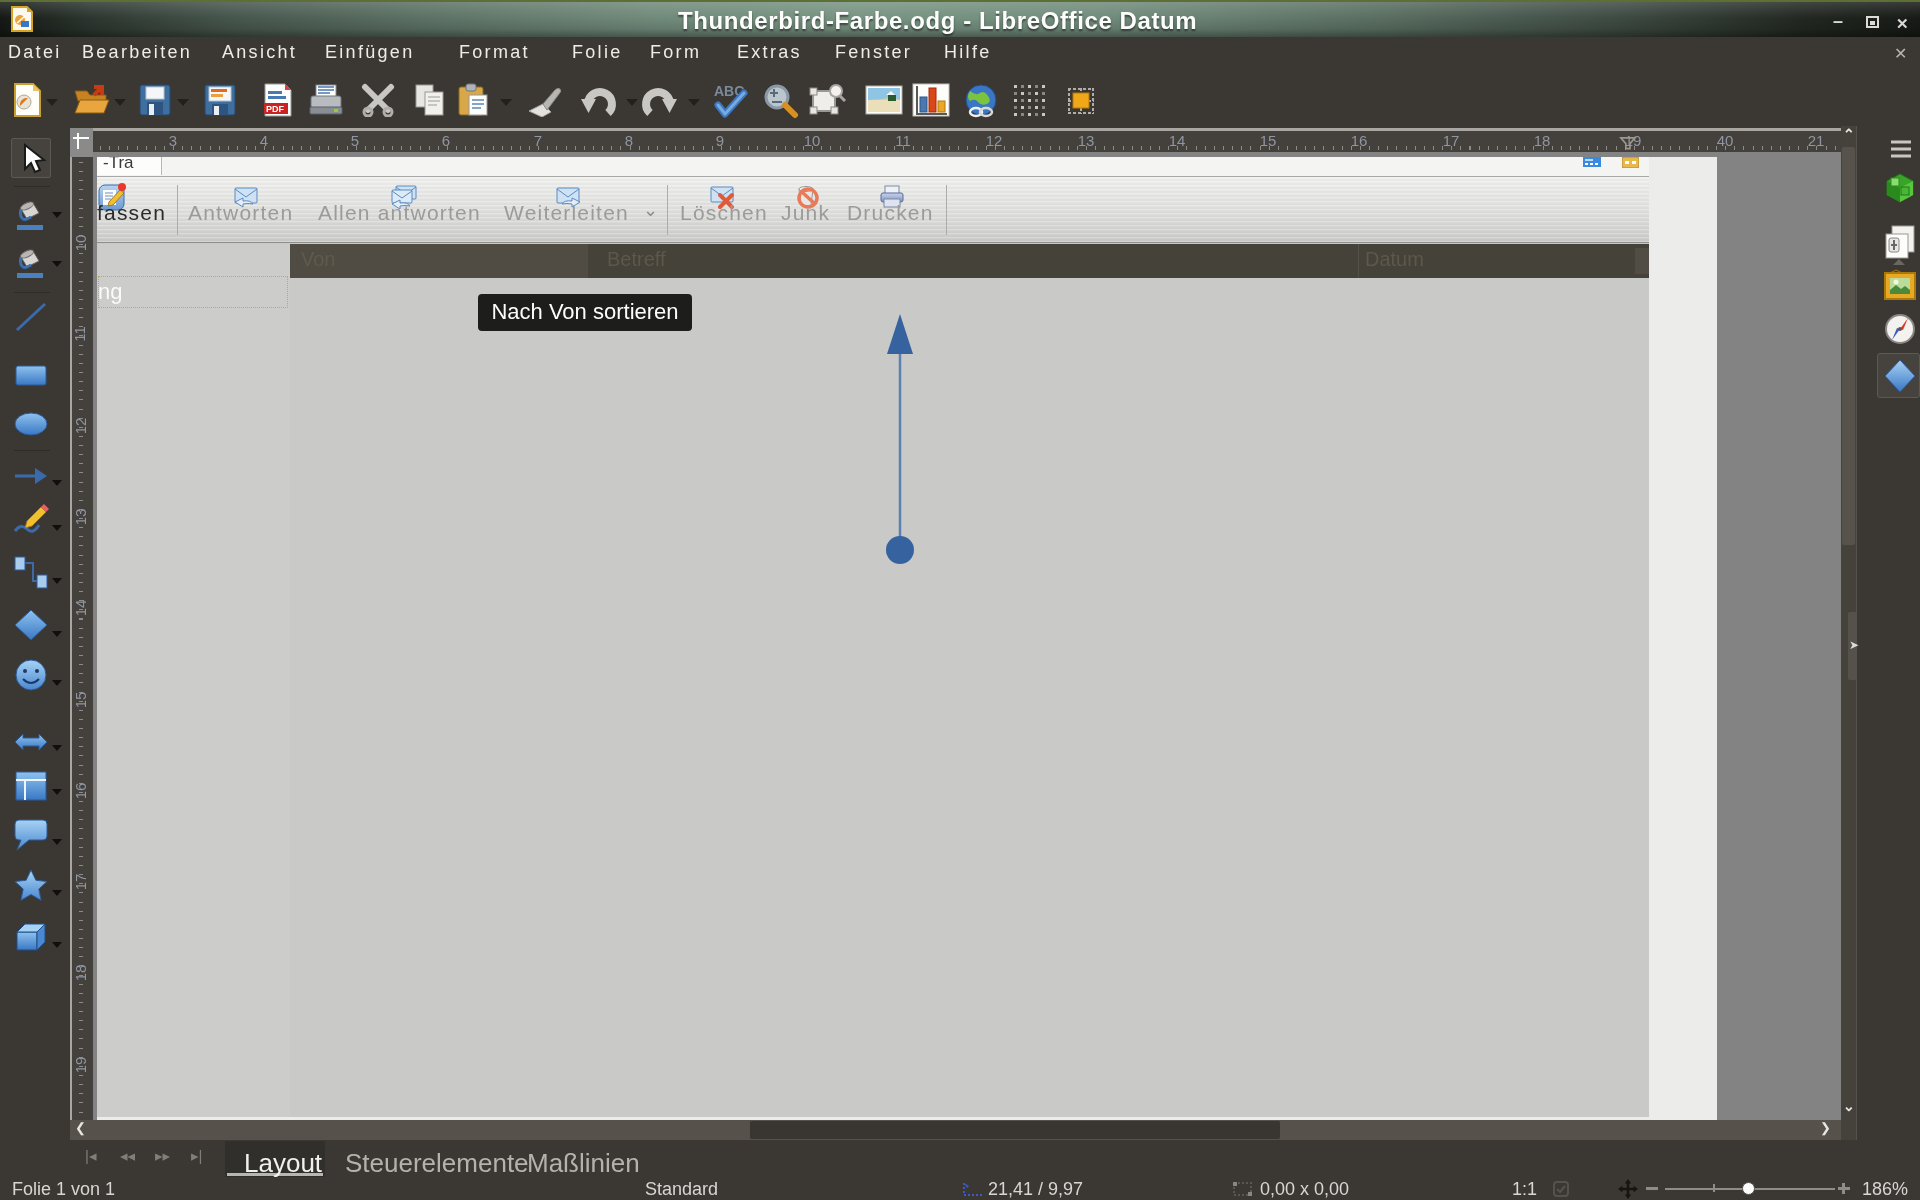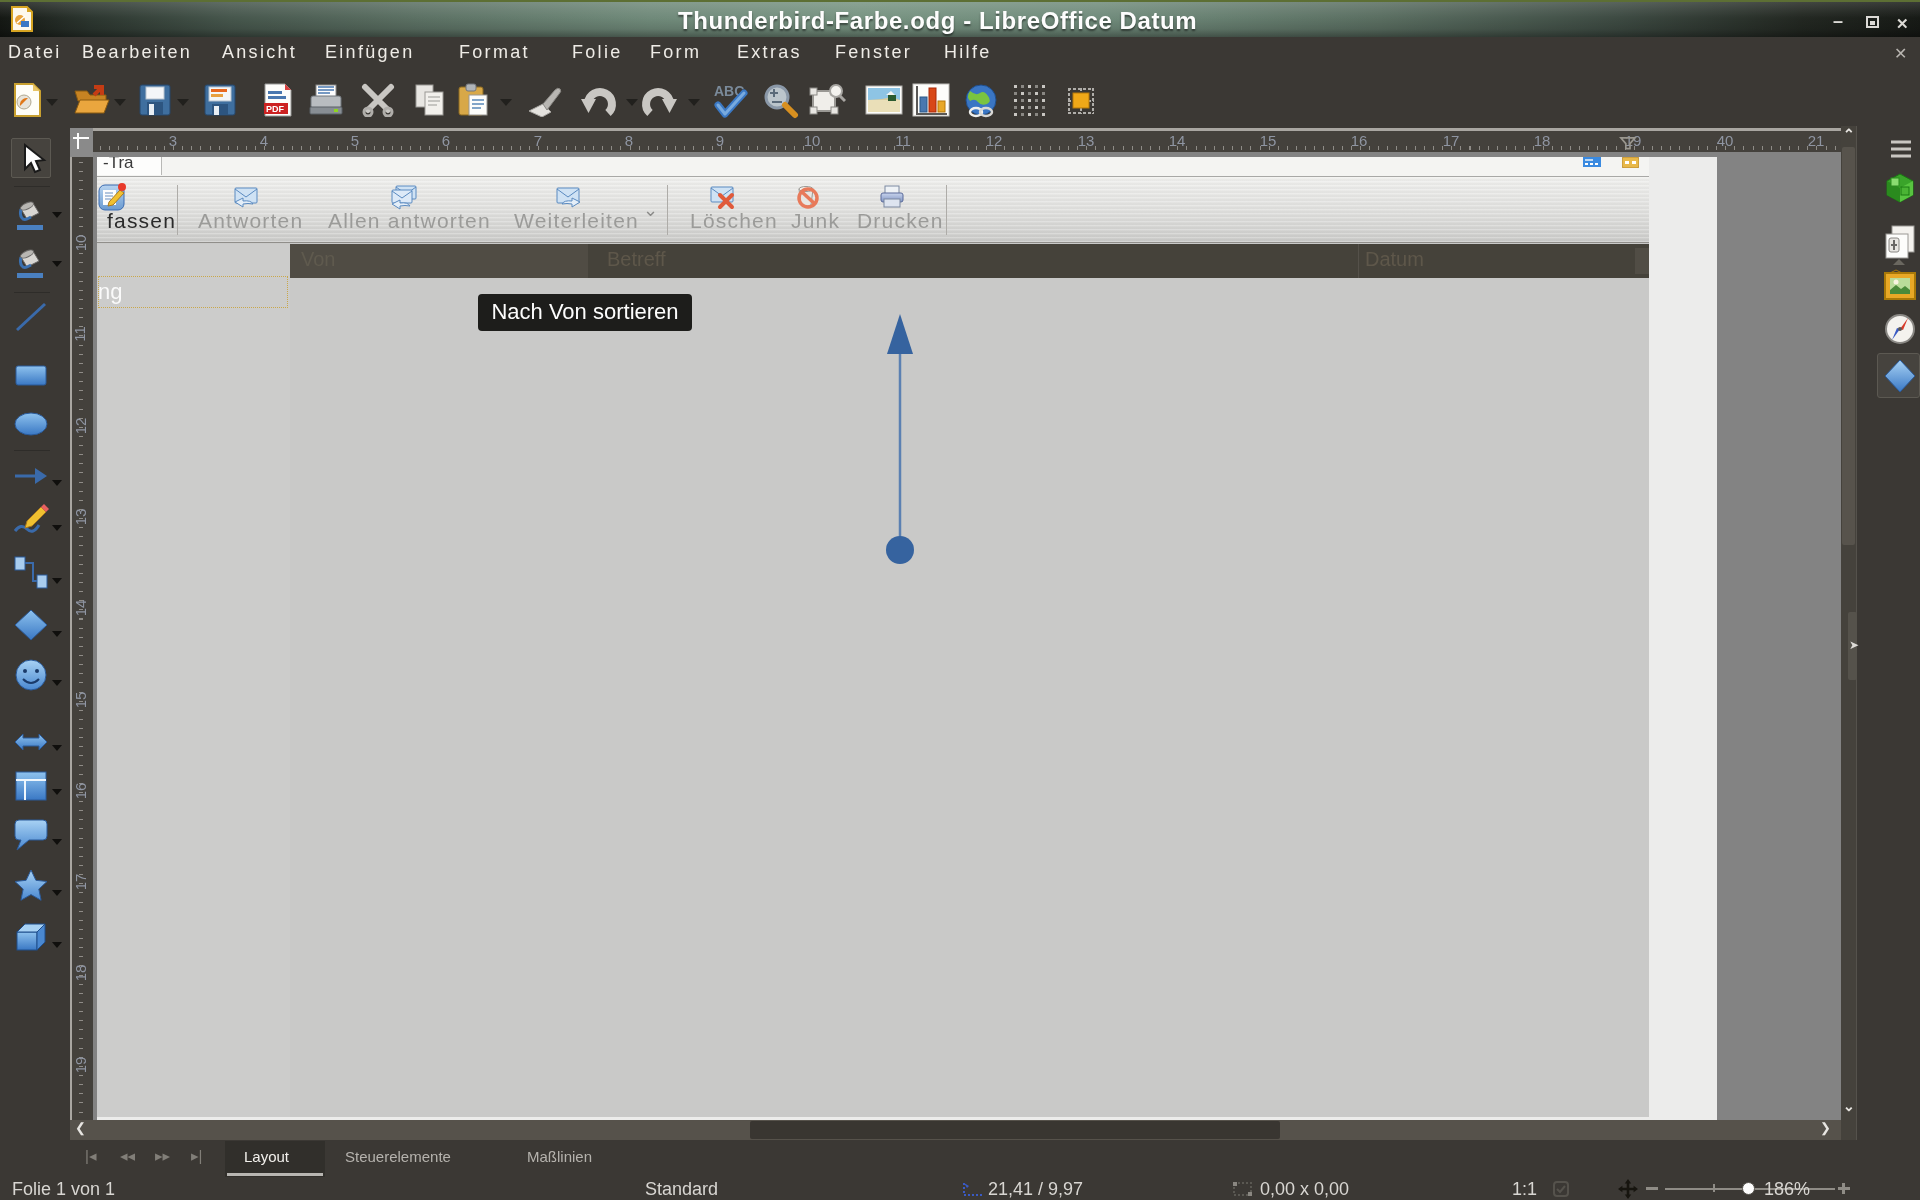--- a/index.html
+++ b/index.html
@@ -38,32 +38,32 @@
 .ldd { position:absolute; left:52px; width:0; height:0; border-left:5px solid transparent; border-right:5px solid transparent; border-top:6px solid #100f0d; }
 #selbox { position:absolute; left:11px; top:12px; width:40px; height:40px; background:#46433e; border:1px solid #5c5952; border-radius:2px; }
 #vscroll { position:absolute; left:1841px; top:126px; width:15px; height:1014px; background:#45423c; }
 #vthumb { position:absolute; left:1842px; top:147px; width:13px; height:398px; background:#57534c; border-radius:2px; }
 #sidebar { position:absolute; left:1856px; top:126px; width:64px; height:1014px; background:#3b3834; border-left:1px solid #55524c; }
 #sidebar svg { position:absolute; left:28px; }
 #hscroll { position:absolute; left:70px; top:1120px; width:1771px; height:20px; background:#56524b; }
 #hthumb { position:absolute; left:750px; top:1121px; width:530px; height:18px; background:#393631; border-radius:2px; }
 #tabbar { position:absolute; left:0; top:1140px; width:1920px; height:37px; background:#3b3834; }
 #statusbar { position:absolute; left:0; top:1177px; width:1920px; height:23px; background:#3b3834; color:#d8d6d2; font-size:18px; }
-.tabtxt { position:absolute; top:8px; font-size:15px; color:#b5b2ad; }
+.tabtxt { position:absolute; top:8px; font-size:26px; color:#b5b2ad; }
 .navg { position:absolute; top:7px; font-size:15px; color:#817e78; }
 
 #tabrow { position:absolute; left:0; top:0; width:1552px; height:19px; background:#f4f4f2; }
 #tbtab { position:absolute; left:0; top:0; width:65px; height:18px; background:#fdfdfc; border-right:1px solid #b8b8b6; }
 #tbtoolbar { position:absolute; left:0; top:19px; width:1552px; height:67px;
   background:
    repeating-linear-gradient(180deg, rgba(255,255,255,.20) 0 1px, rgba(255,255,255,0) 1px 2px, rgba(0,0,0,.025) 2px 4px),
    linear-gradient(180deg, #f0f0ee 0, #eaeae8 12px, #e0e0de 34px, #d4d4d2 54px, #c9c9c7 67px);
   border-top:1px solid #a8a8a6; border-bottom:1px solid #908e8a; }
 .tbsep { position:absolute; top:8px; width:1px; height:50px; background:#aeaca8; }
-.tblbl { position:absolute; top:32px; font-size:21px; color:#9b9b99; letter-spacing:1.2px;padding-left:10px; }
+.tblbl { position:absolute; top:24px; font-size:21px; color:#9b9b99; letter-spacing:1.2px; }
 #tbheader { position:absolute; left:193px; top:87px; width:1359px; height:34px; background:#45423a; color:#5e574a; font-size:20px; }
 #leftpane { position:absolute; left:0; top:87px; width:193px; height:873px; background:#cccccb; }
 #tooltip { position:absolute; left:381px; top:137px; width:214px; height:37px; background:#1d1d1b; border-radius:4px;
   color:#fdfdfd; font-size:22px; text-align:center; line-height:36px; }
 #bigtext { position:absolute; left:322px; top:416px; font-size:62px; letter-spacing:-2.25px; color:#0b0b0b; }
 </style>
 </head>
 <body>
 <div id="titlebar">
   <svg class="abs" style="left:10px;top:4px" width="24" height="26" viewBox="0 0 24 26">
@@ -627,14 +627,14 @@
     <svg class="abs" style="left:1618px;top:2px" width="20" height="20" viewBox="0 0 20 20">
       <path d="M10 3 v14 M3 10 h14" stroke="#17150f" stroke-width="2.6"></path>
       <path d="M10 0 l-3.2 4.4 h6.4 z M10 20 l-3.2 -4.4 h6.4 z M0 10 l4.4 -3.2 v6.4 z M20 10 l-4.4 -3.2 v6.4 z" fill="#17150f"></path>
     </svg>
     <div class="abs" style="left:1646px;top:10px;width:12px;height:3px;background:#8f8c86"></div>
     <div class="abs" style="left:1665px;top:11px;width:170px;height:2px;background:#8f8c86"></div>
     <div class="abs" style="left:1713px;top:7px;width:2px;height:8px;background:#8f8c86"></div>
     <div class="abs" style="left:1742px;top:5px;width:13px;height:13px;border-radius:7px;background:#fdfdfd;border:1px solid #55524c"></div>
     <div class="abs" style="left:1838px;top:10px;width:12px;height:3px;background:#8f8c86"></div>
     <div class="abs" style="left:1842px;top:6px;width:3px;height:11px;background:#8f8c86"></div>
-    <span class="abs" style="left:1764px;top:2px">186%</span>
+    <span class="abs" style="left:1862px;top:2px">186%</span>
   </div>
 
 </body></html>

